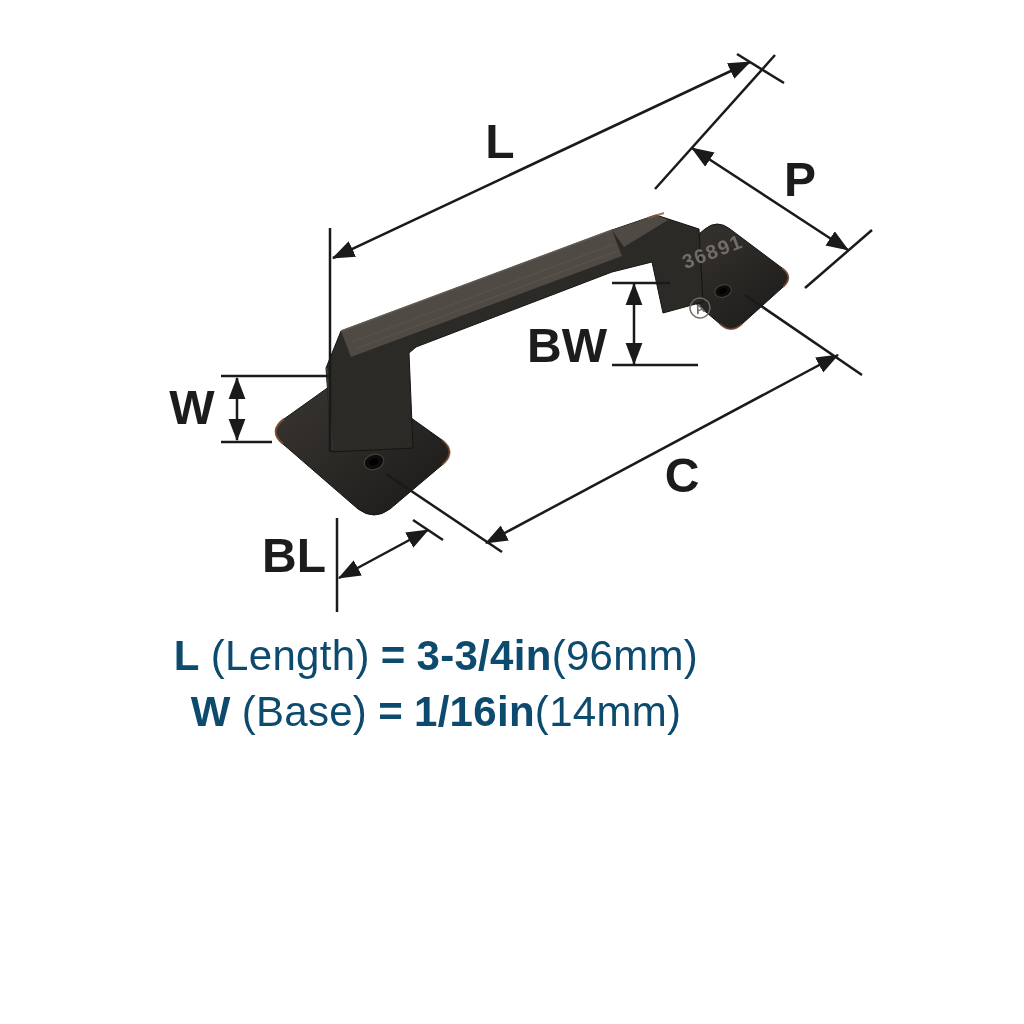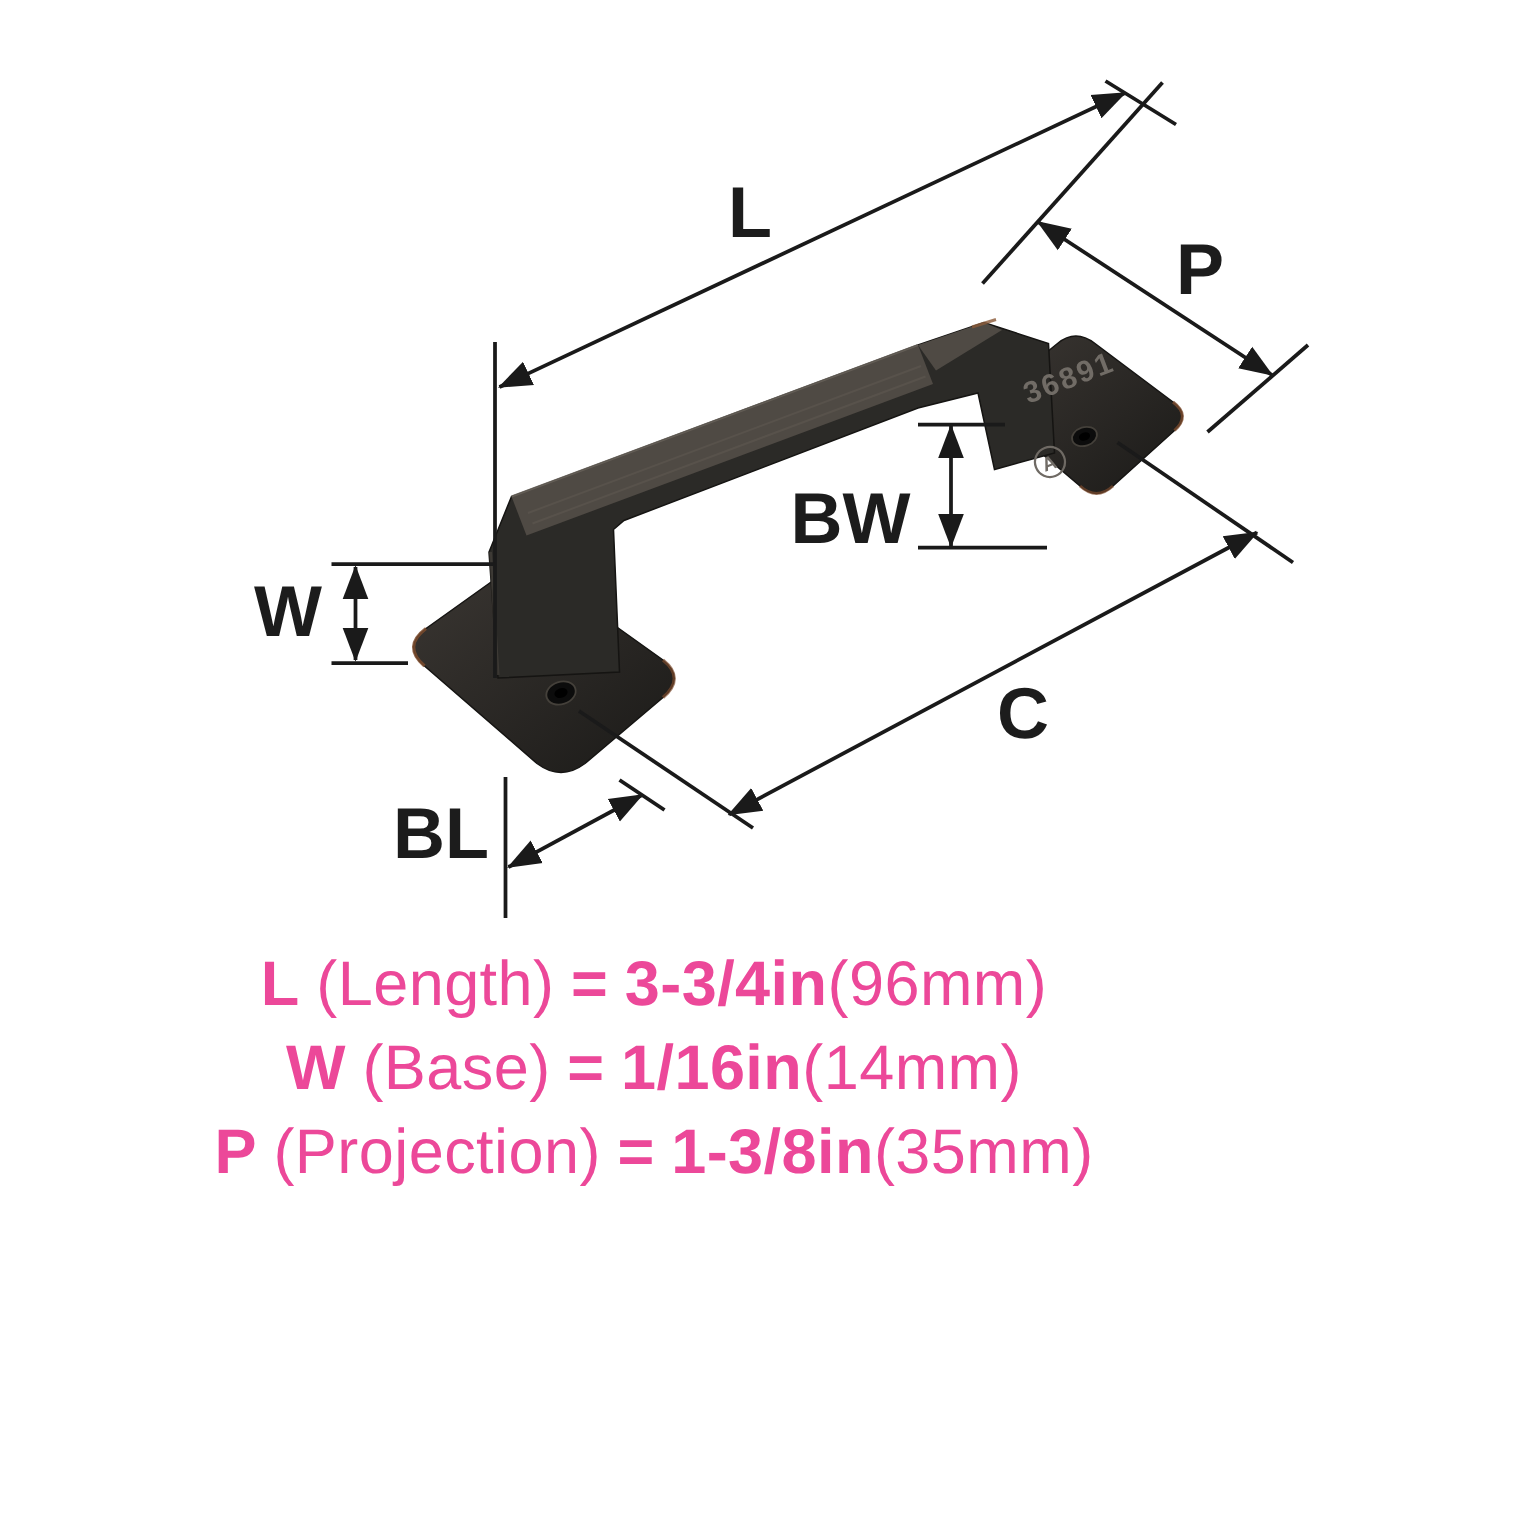--- a/index.html
+++ b/index.html
@@ -21,21 +21,21 @@
     font-family:"Liberation Sans", sans-serif;
     font-weight:700;
     fill:#716c66;
     letter-spacing:1.5px;
   }
   .specs{
     position:absolute;
     top:628px;left:0;
     width:872px;
     text-align:center;
-    color:#ec4899;
+    color:#0c4a6e;
   }
   .spec-row{
     white-space:nowrap;
     font-size:42px;
     line-height:56px;
     letter-spacing:0.3px;
   }
   .spec-row .sym{font-weight:700;margin-right:11px;}
   .spec-row .nm{font-weight:400;margin-right:11px;}
   .spec-row .eq{font-weight:700;margin-right:11px;}
@@ -136,21 +136,18 @@
   <div class="specs">
 
     <div class="spec-row">
       <span class="sym">L</span><span class="nm">(Length)</span><span class="eq">=</span><span class="val">3-3/4in</span><span class="met">(96mm)</span>
     </div>
 
     <div class="spec-row">
       <span class="sym">W</span><span class="nm">(Base)</span><span class="eq">=</span><span class="val">1/16in</span><span class="met">(14mm)</span>
     </div>
 
-    <div class="spec-row">
-      <span class="sym">P</span><span class="nm">(Projection)</span><span class="eq">=</span><span class="val">1-3/8in</span><span class="met">(35mm)</span>
-    </div>
 
 
 
 
   </div>
 </div>
 
 </body></html>

